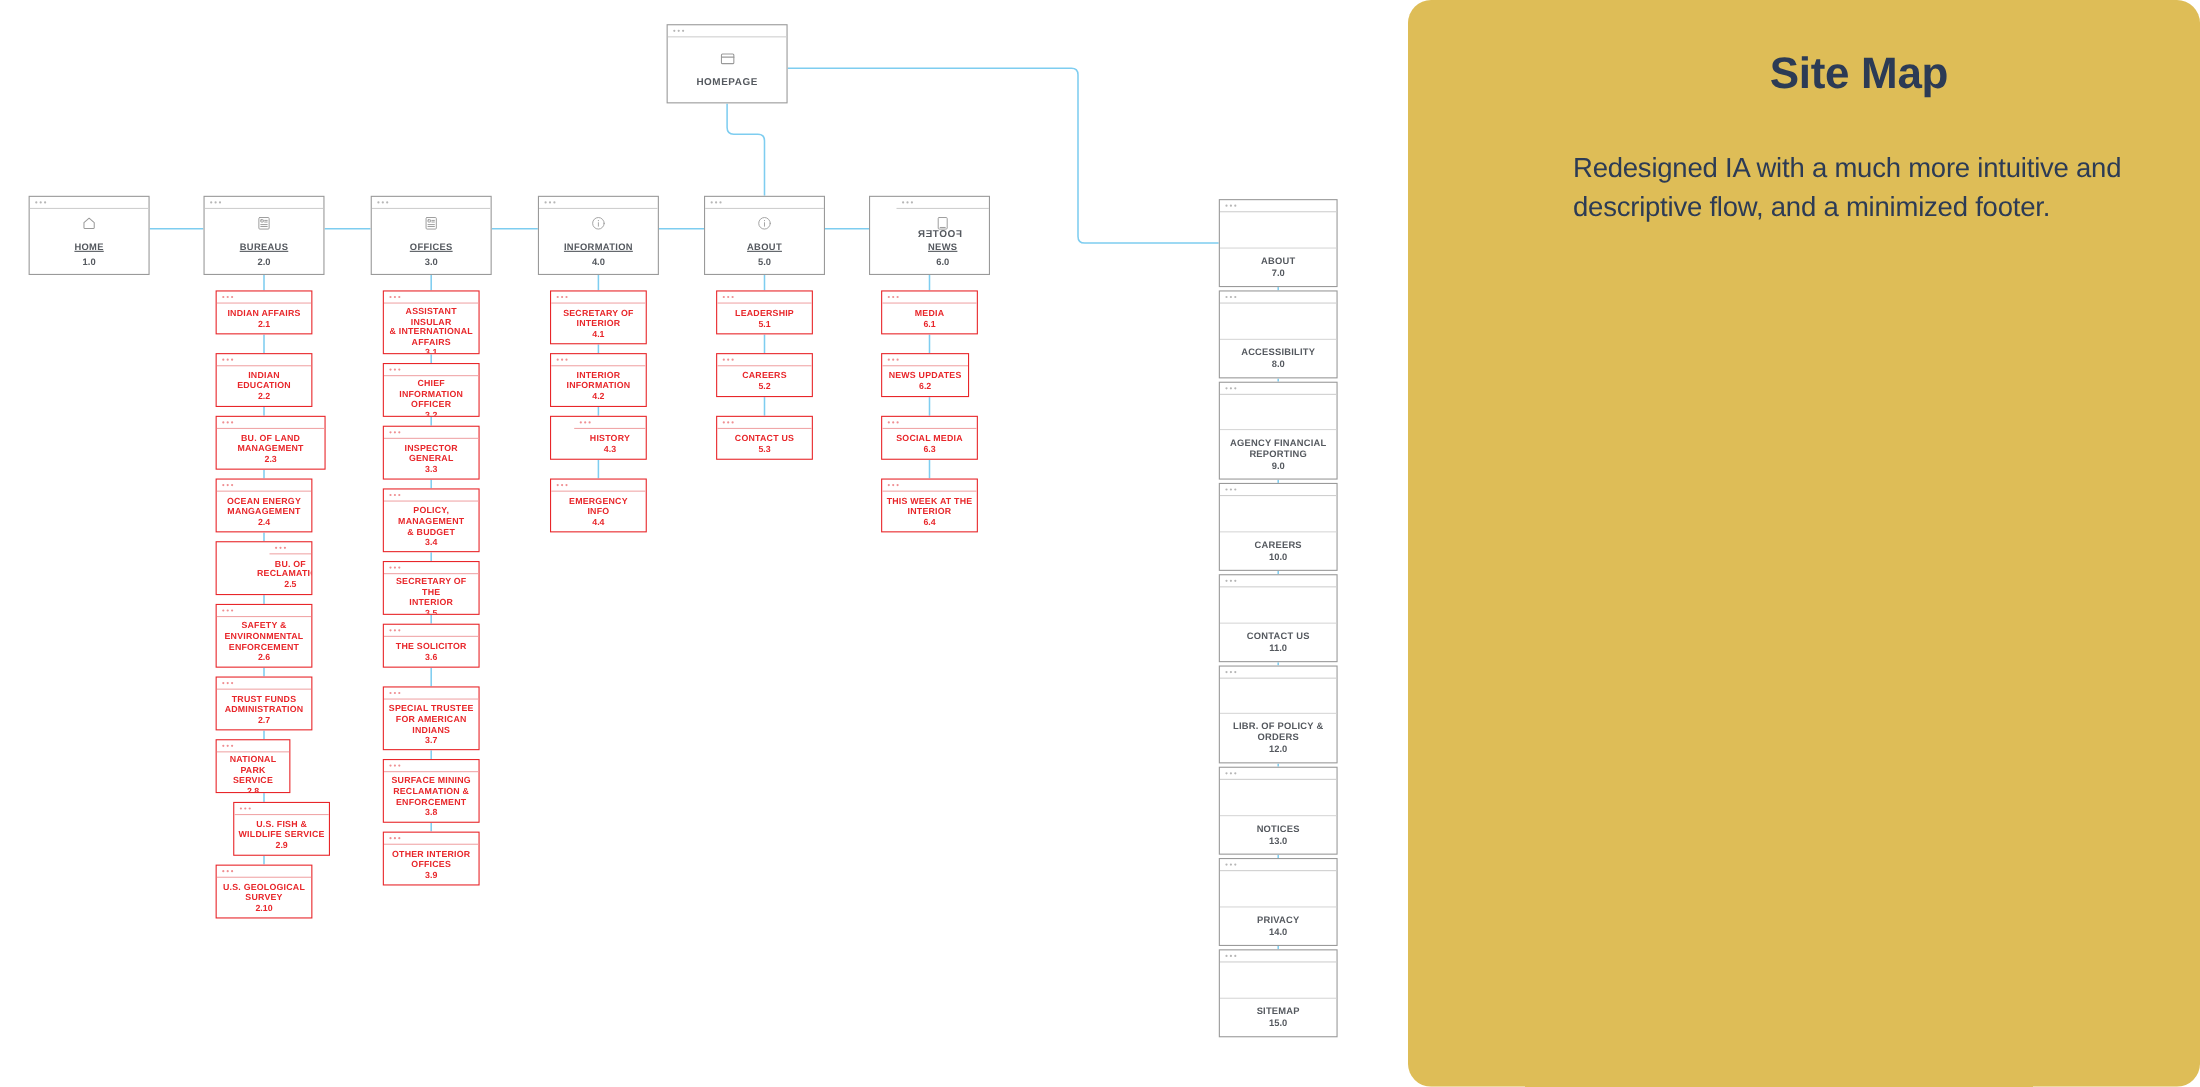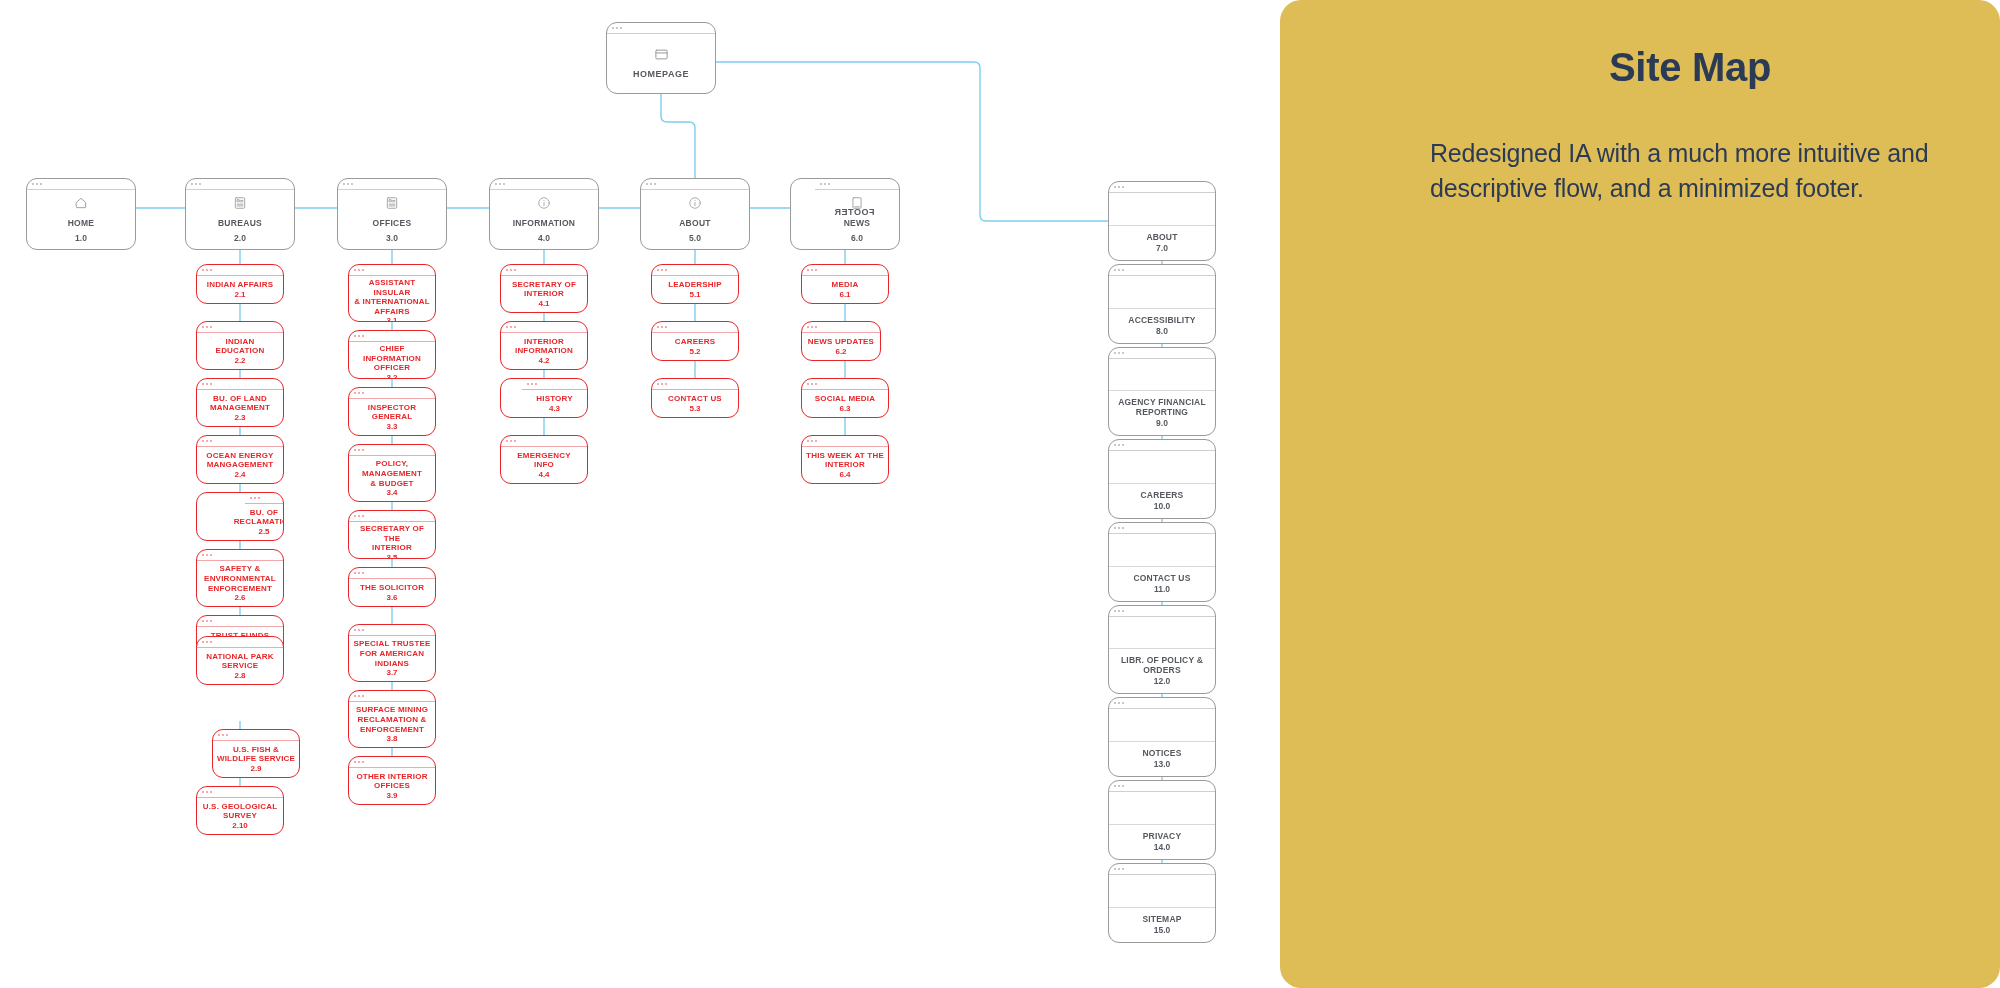--- a/index.html
+++ b/index.html
@@ -14,21 +14,21 @@
 
   
   #canvas { position: absolute; left: 0; top: 0; width: 1280px; height: 988px; }
   #wires { position: absolute; left: 0; top: 0; width: 1280px; height: 988px; pointer-events: none; }
 
   
   .node {
     position: absolute;
     background: #ffffff;
     border: 1px solid #9a9a9a;
-    border-radius: 11px;
+    border-radius: 0;
     display: flex;
     flex-direction: column;
     overflow: hidden;
   }
   .node .bar {
     height: 11px;
     border-bottom: 1px solid #cfcfcf;
     display: flex;
     align-items: center;
     padding-left: 5px;
@@ -63,21 +63,21 @@
     text-align: center;
     line-height: 1.22;
     color: #55595f;
   }
   .node .icon { display: block; color: #9a9a9a; }
 
   
   .node.home-root .label { font-size: 9px; letter-spacing: .5px; }
 
   
-  .node.lvl1 .label { font-size: 8.5px; letter-spacing: .3px; }
+  .node.lvl1 .label { font-size: 8.5px; letter-spacing: .3px; text-decoration: underline; }
 
   
   .node.red { border-color: #e8262a; }
   .node.red .bar { border-bottom-color: #f0a7a9; }
   .node.red .bar i { background: #ef8f92; }
   .node.red .label, .node.red .num { color: #e8262a; font-size: 8px; line-height: 1.2; }
   .node.red .body { justify-content: center; gap: 0; }
 
   
   .node.foot .body { justify-content: flex-end; padding: 0; gap: 0; }
@@ -305,21 +305,21 @@
             <i></i>
             <i></i>
             <i></i>
           </div>
           <div class="body">
             <span class="label">INDIAN
 EDUCATION</span>
             <span class="num">2.2</span>
           </div>
         </div>
-        <div class="node red" style="left: 196px; top: 378px; width: 88px; height: 49px;">
+        <div class="node red" style="left: 196px; top: 378px; width: 100px; height: 49px;">
           <div class="bar">
             <i></i>
             <i></i>
             <i></i>
           </div>
           <div class="body">
             <span class="label">BU. OF LAND
 MANAGEMENT</span>
             <span class="num">2.3</span>
           </div>
@@ -366,21 +366,21 @@
             <i></i>
             <i></i>
             <i></i>
           </div>
           <div class="body">
             <span class="label">TRUST FUNDS
 ADMINISTRATION</span>
             <span class="num">2.7</span>
           </div>
         </div>
-        <div class="node red" style="left: 196px; top: 636px; width: 88px; height: 49px;">
+        <div class="node red" style="left: 196px; top: 672px; width: 68px; height: 49px;">
           <div class="bar">
             <i></i>
             <i></i>
             <i></i>
           </div>
           <div class="body">
             <span class="label">NATIONAL PARK
 SERVICE</span>
             <span class="num">2.8</span>
           </div>

